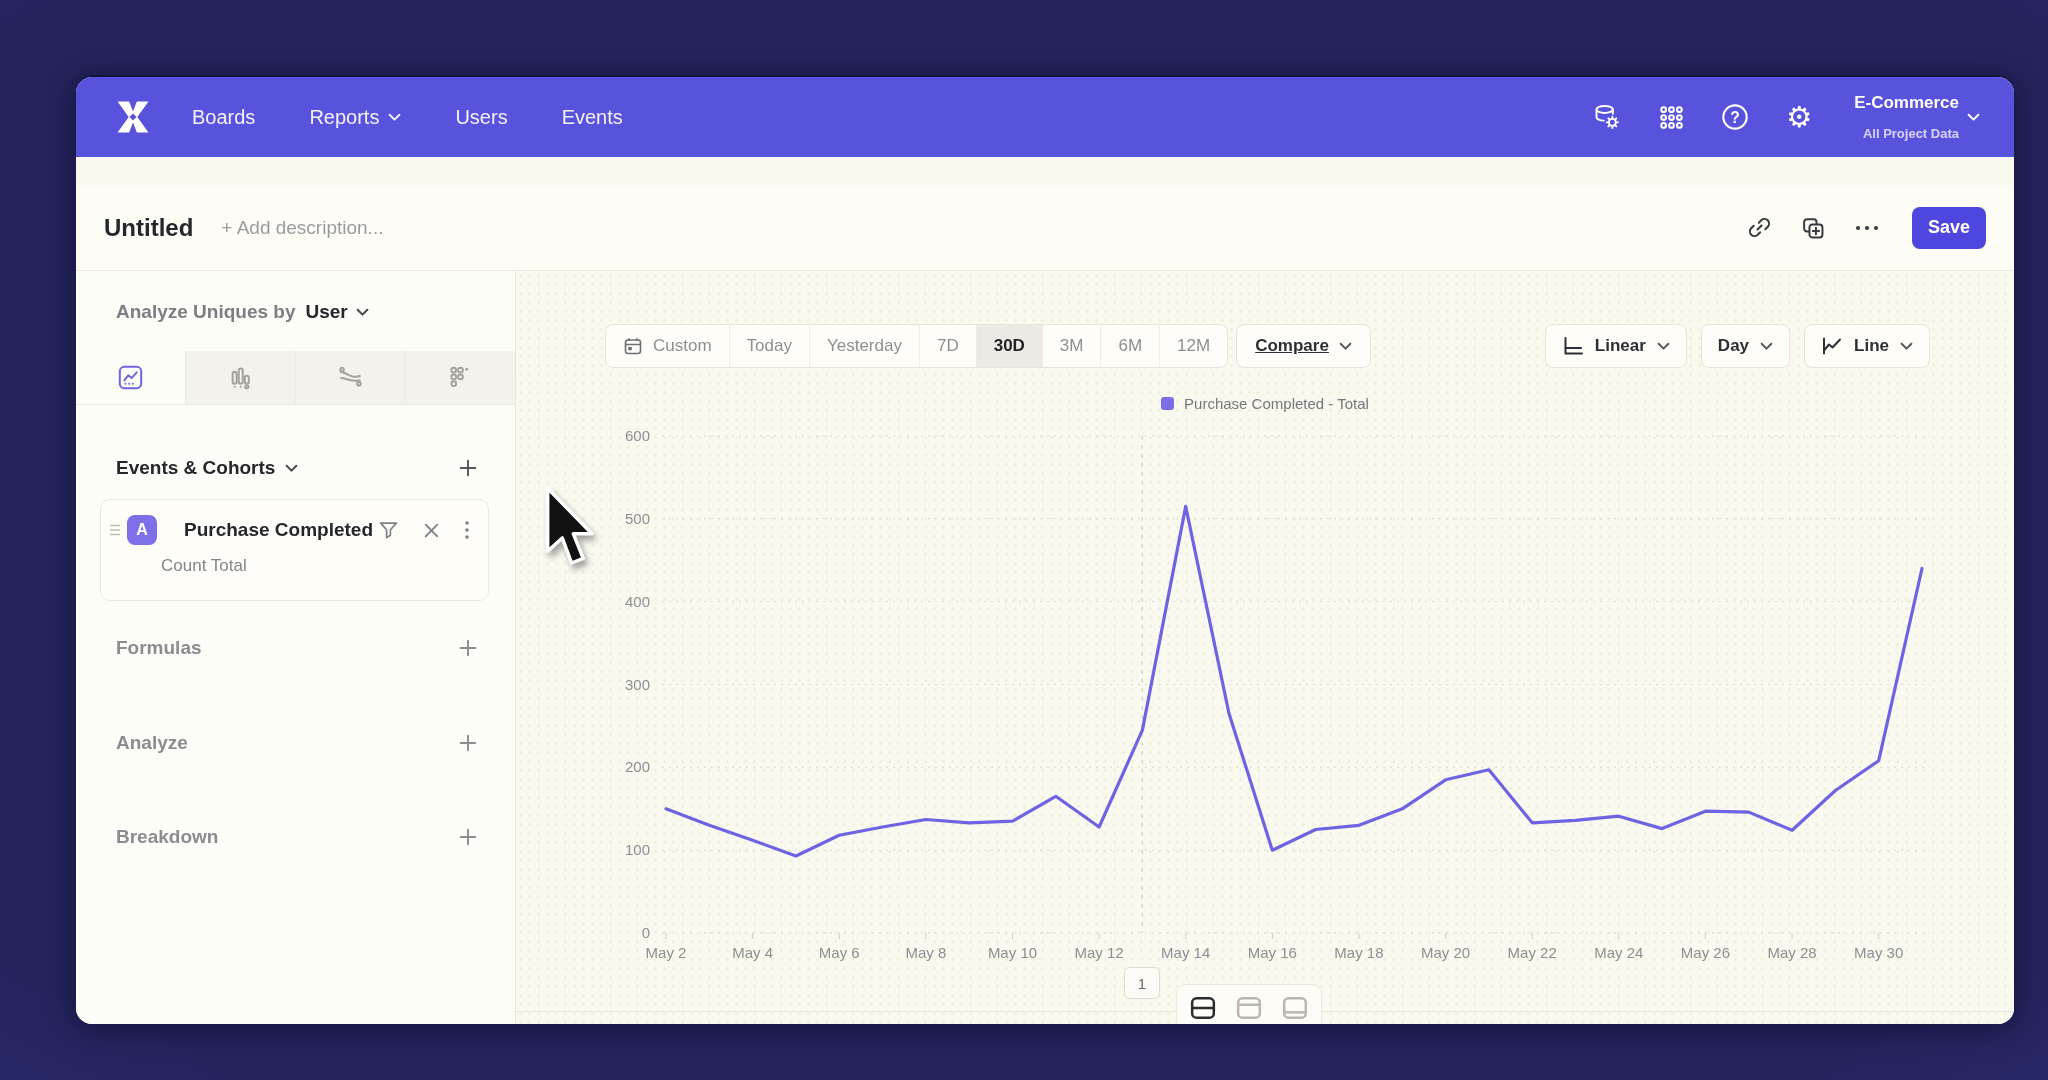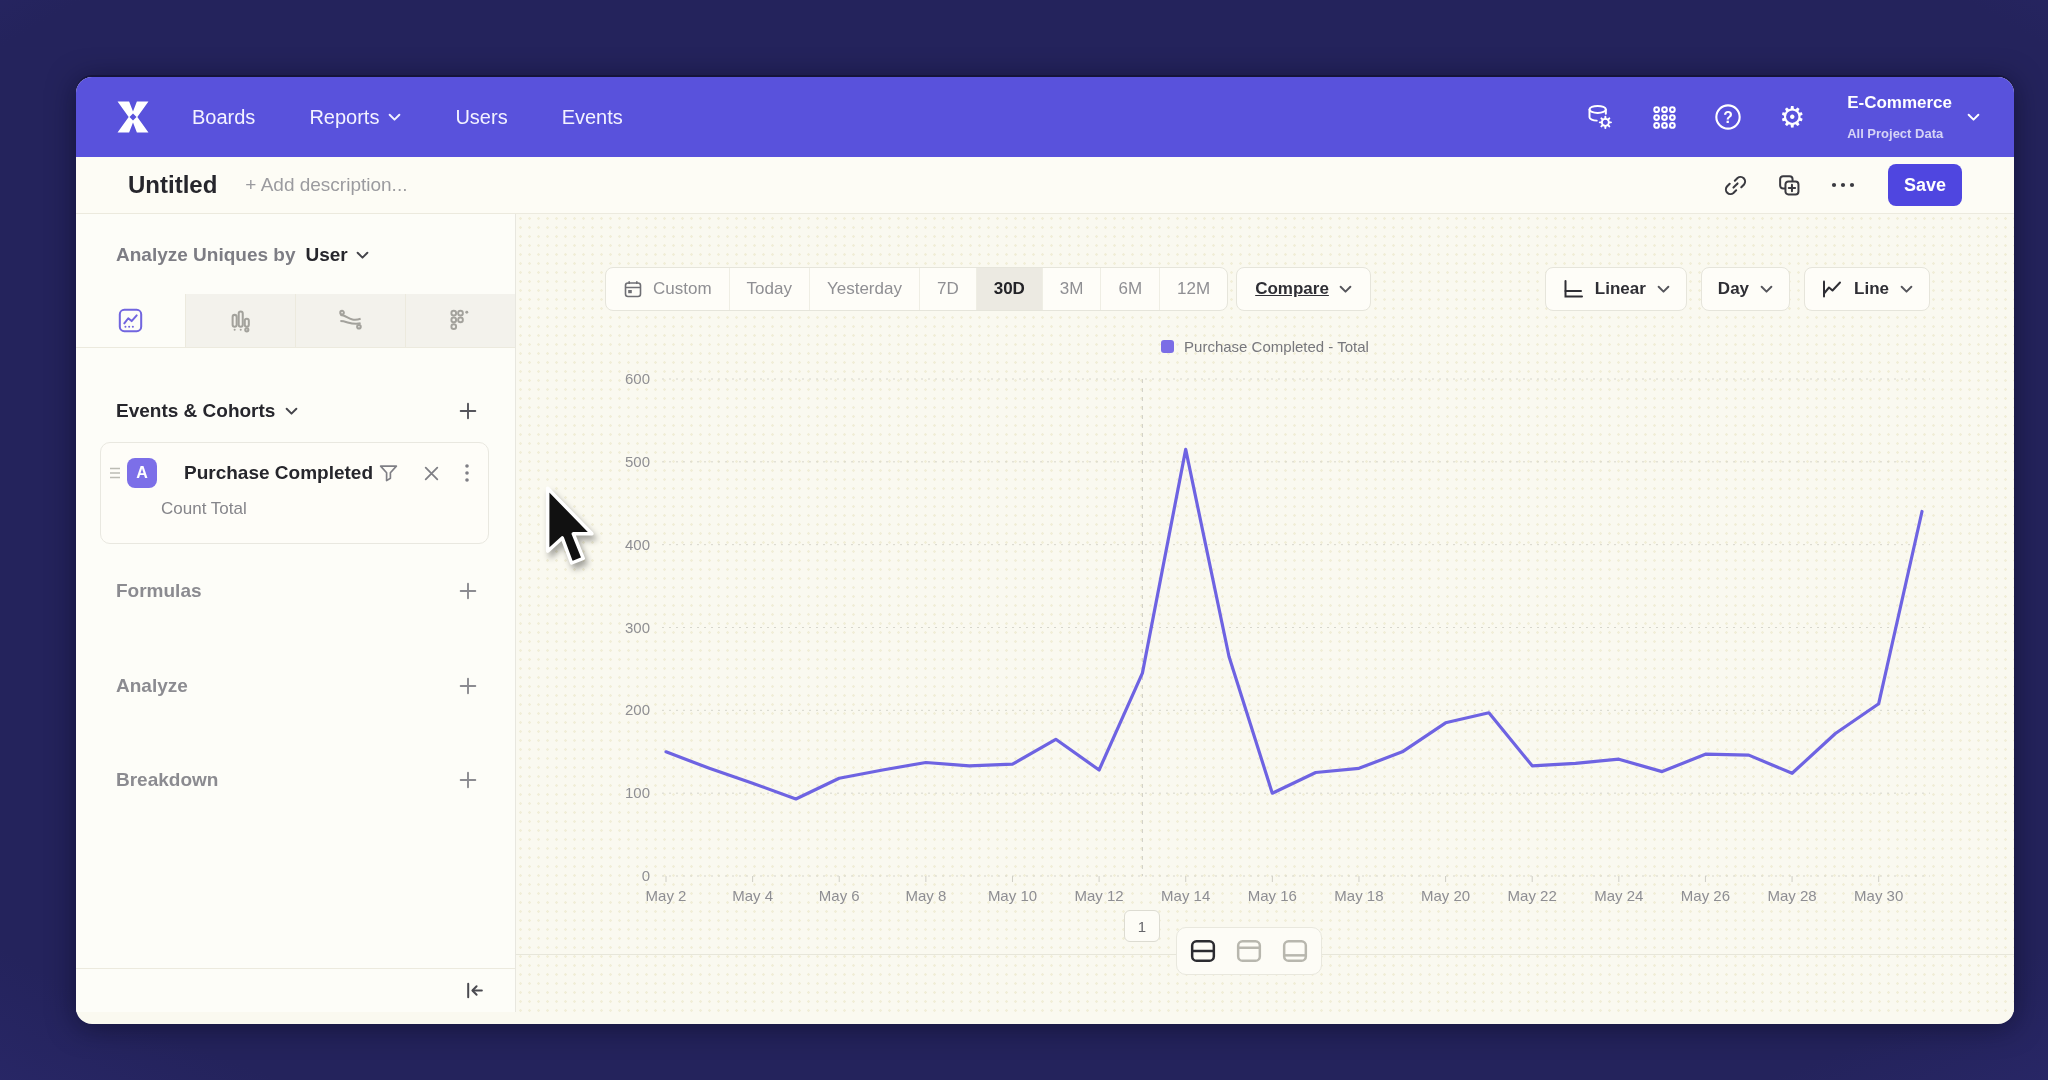--- a/index.html
+++ b/index.html
@@ -25,26 +25,26 @@
     position:absolute; left:50%; top:50%; transform:translate(-50%,-50%);
     width:638px; height:48px; border-radius:8px;
     background:rgba(23,14,110,.25); border:1px solid rgba(255,255,255,.32);
     display:flex; align-items:center; gap:16px; padding:0 20px;
   }
   .searchbar .s-label { font-size:20px; color:rgba(255,255,255,.93); }
   .searchbar .s-short { font-size:20px; color:rgba(255,255,255,.93); margin-left:2px; letter-spacing:1px; }
   .nav-right { margin-left:auto; display:flex; align-items:center; gap:34px; }
   .nav-icon { width:30px; height:30px; display:flex; align-items:center; justify-content:center; color:#fff; }
   .gear-glyph { font-size:29px; line-height:1; color:#fff; font-family:"DejaVu Sans",sans-serif; }
-  .project { display:flex; align-items:center; gap:15px; margin-left:6px; }
+  .project { display:flex; align-items:center; gap:8px; margin-left:6px;text-align:right; }
   .project-text { display:flex; flex-direction:column; line-height:1.25; }
   .project-name { font-size:17px; font-weight:bold; color:#fff; }
   .project-sub { font-size:13px; font-weight:bold; color:rgba(255,255,255,.75);margin-top:13px; }
   
-  .header { height:57px; background:#fdfcf5; border-bottom:1px solid #eceade; display:flex; align-items:center; padding:0 52px; }
+  .header { height:86px; background:#fdfcf5; border-bottom:1px solid #eceade; display:flex; align-items:center; padding:0 28px;margin-top:28px; }
   .doc-title { font-size:24px; font-weight:bold; color:#26262c; }
   .doc-desc { font-size:19px; color:#9b9b9f; margin-left:28px; }
   .header-right { margin-left:auto; display:flex; align-items:center; gap:28px; color:#3a3a40;justify-content:flex-end; }
   .h-icon { width:26px; height:26px; display:flex; align-items:center; justify-content:center; }
   .save-btn { width:74px; height:42px; border-radius:8px; background:#4f46e0; color:#fff; font-size:18px; font-weight:bold;
     display:flex; align-items:center; justify-content:center; border:none; margin-left:4px; }
   
   .app-body { display:flex; height:798px; }
   .sidebar { width:440px; background:#fdfdf8; border-right:1px solid #e8e7df; position:relative; flex:0 0 auto; }
   .content { flex:1; position:relative; background:#faf9f0; }

